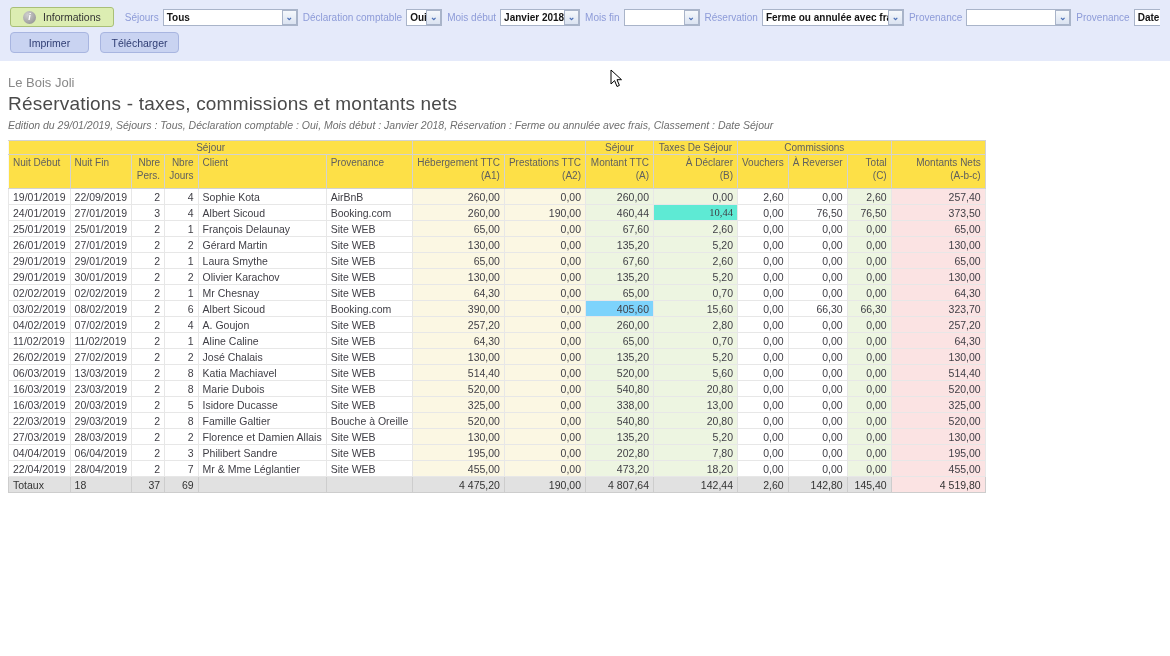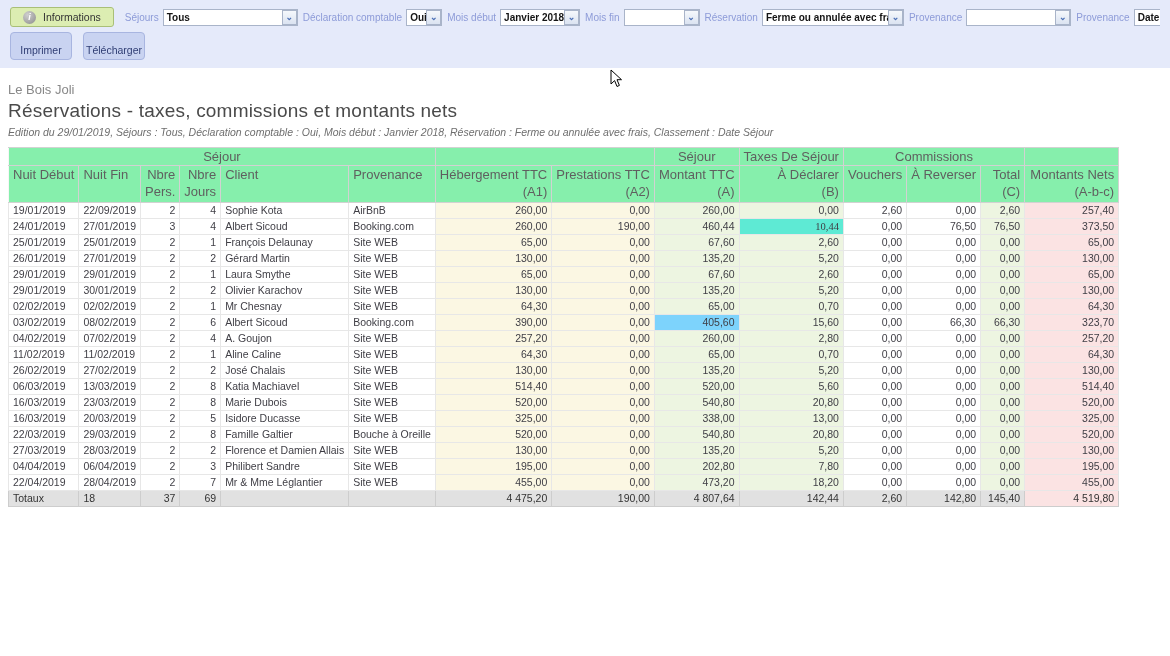--- a/index.html
+++ b/index.html
@@ -40,43 +40,43 @@
     color:#4a6fb5; font-size:9px; font-weight:bold;
     display:flex; align-items:center; justify-content:center; line-height:1;
   }
   .f-sejours .select{ width:135px; } .f-declaration .select{ width:36px; }
   .f-mois-debut .select{ width:80px; } .f-mois-fin .select{ width:76px; }
   .f-reservation .select{ width:142px; } .f-provenance .select{ width:105px; }
   .f-classement .select{ width:68px; }
   .btns { display:flex; gap:11px; margin-top:5px; }
   .btn {
     background:#c9d3f1; border:1px solid #a8b5e0; border-radius:4px;
-    padding:11px 0 3px 0; width:62px; text-align:center;
+    padding:4px 0 3px 0; width:79px; text-align:center;
     font-size:10.5px; color:#2f3d73; font-family:"Liberation Sans", sans-serif; cursor:default;
   }
 
   
   .main { padding-left:8px; }
   .company { margin-top:14px; font-size:13px; color:#888; }
   .page-title { margin-top:3px; font-size:19px; color:#4a4a4a; letter-spacing:0.2px; }
   .subtitle { margin-top:4px; font-size:10.5px; font-style:italic; color:#6e6e6e; }
 
   
   table.report {
     border-collapse:collapse; table-layout:fixed;
     margin:9px 0 0 0; font-size:10.5px;
     border:1px solid #c9c9c9;
   }
   .report th, .report td {
     padding:1px 4px; overflow:hidden; white-space:nowrap;
   }
   .report thead th {
-    background:#86efac; color:#5f5f5f; font-weight:normal;
+    background:#fde047; color:#5f5f5f; font-weight:normal;
     border:1px solid #d2d2d2; border-left-color:#f6f6f6;
-    font-size:13px;
+    font-size:10px;
   }
   .report thead tr.grow th { height:14px; text-align:center; }
   .report thead tr.crow th { height:34px; vertical-align:top; line-height:1.3; }
   .report tbody td {
     border:1px solid #e7e7e7; height:16px; color:#3f3e45; background:#fff;
   }
   .report tr.totals td {
     background:#e1e1e1; border-color:#cdcdcd; color:#333;
   }
   .al { text-align:left; } .ar { text-align:right; }

